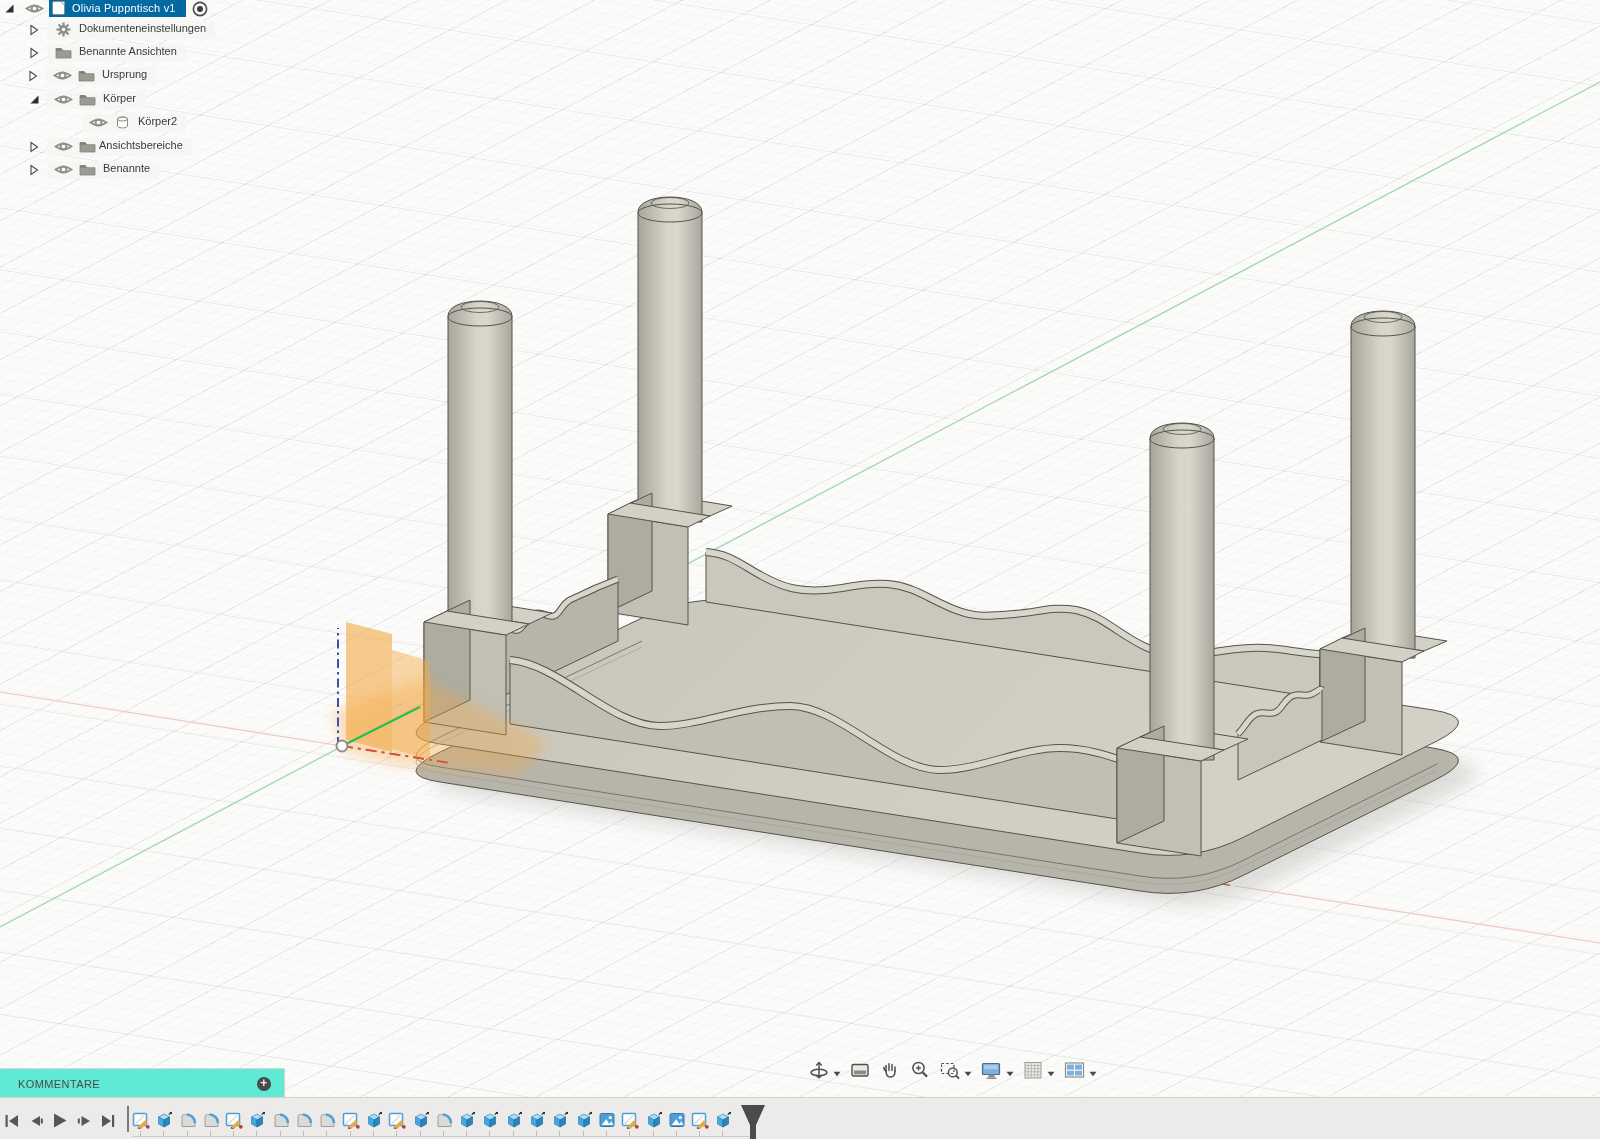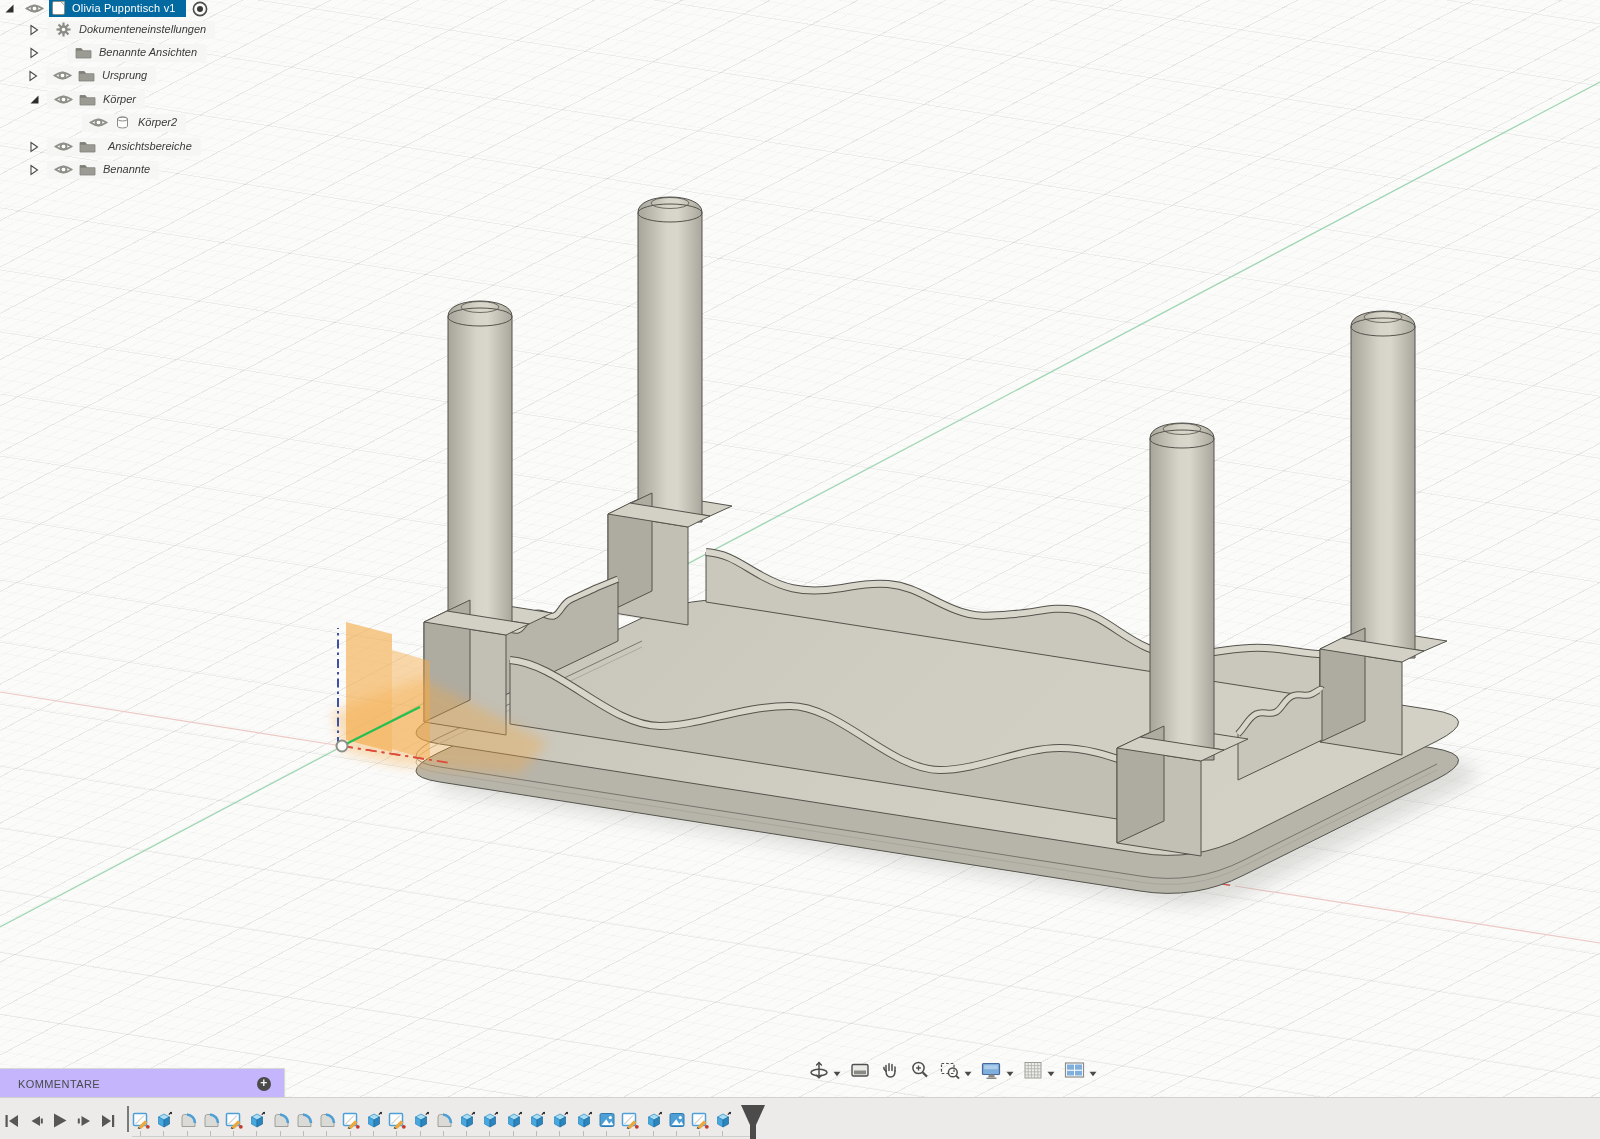--- a/index.html
+++ b/index.html
@@ -11,30 +11,30 @@
       repeating-linear-gradient(8.9deg,  rgba(60,60,55,0.028) 0 1px, transparent 1px 12.3px),
       repeating-linear-gradient(332.2deg,rgba(60,60,55,0.028) 0 1px, transparent 1px 8.2px),
       repeating-linear-gradient(8.9deg,  rgba(60,60,55,0.075) 0 1px, transparent 1px 61.3px),
       repeating-linear-gradient(332.2deg,rgba(60,60,55,0.075) 0 1px, transparent 1px 41px);
   }
   svg.viewport3d{position:absolute;left:0;top:0;}
   
   .browser{position:absolute;left:0;top:0;width:320px;font-size:11px;color:#3a3a3a;}
   .trow{position:absolute;display:flex;align-items:center;height:17px;white-space:nowrap;}
   .trow .slot{display:flex;align-items:center;justify-content:center;}
-  .pill{display:flex;align-items:center;background:rgba(245,245,243,0.95);
-        padding:1px 9px 2px 4px;border-radius:2px;height:15px;font-style:italic;}
+  .pill{display:flex;background:rgba(245,245,243,0.95);
+        padding:1px 9px 2px 4px;border-radius:2px;height:15px;}
   .rootbox{display:flex;align-items:center;background:#0369a1;color:#fff;
            padding:0 10px 1px 2px;height:16px;}
   .rootbox .lbl{margin-left:6px;letter-spacing:.2px;}
   .radiopill{margin-left:5px;background:rgba(248,248,246,.95);border-radius:50%;
              width:18px;height:18px;display:flex;align-items:center;justify-content:center;}
   
   .comments{position:absolute;left:0;top:1068px;width:284px;height:29px;
-    background:#c4b5fd;border:1px solid #d8d8d5;border-left:none;
+    background:#5eead4;border:1px solid #d8d8d5;border-left:none;
     box-shadow:0 1px 2px rgba(0,0,0,.08);display:flex;align-items:center;
     font-size:11px;color:#4a4a4a;letter-spacing:.4px;}
   .comments .label{margin-left:18px;flex:1;}
   .comments .addbtn{margin-right:13px;width:14px;height:14px;border-radius:50%;
     background:#4a4a4a;color:#f2f2f0;font-size:12px;line-height:13px;text-align:center;
     font-weight:bold;cursor:pointer;}
   
   .tstrip{position:absolute;left:0;top:1097px;width:1600px;height:42px;
     background:#ecebe9;border-top:1px solid #d2d1ce;}
   .playback{position:absolute;left:2px;top:13px;display:flex;gap:5px;align-items:center;}
@@ -228,21 +228,21 @@
                   <line x1="7.5" y1="0.5" x2="7.5" y2="14.5"></line>
                   <line x1="12.449747468305832" y1="2.5502525316941673" x2="2.550252531694168" y2="12.449747468305834"></line>
                 </g>
                 <circle cx="7.5" cy="7.5" r="4.2" fill="#8d8d87"></circle>
                 <circle cx="7.5" cy="7.5" r="1.8" fill="#fbfbfa"></circle>
               </svg>
             </span>
             <span style="margin-left:4px">Dokumenteneinstellungen</span>
           </span>
         </div>
-        <div class="trow" style="left: 27px; top: 44px; gap: 20px;">
+        <div class="trow" style="left: 27px; top: 44px;">
           <span class="slot" style="width:14px">
             <svg width="10" height="12">
               <path d="M2,1.5 L8.5,6 L2,10.5 Z" fill="#fcfcfb" stroke="#4a4a4a" stroke-width="1.1"></path>
             </svg>
           </span>
           <span class="pill" style="margin-left:6px">
             <span class="slot" style="width:24px">
               <svg width="17" height="13">
                 <path d="M1,2.5 h5.2 l1.8,2.2 H16 V12 H1 Z" fill="#9b9b93" stroke="#84847d" stroke-width="0.8"></path>
                 <path d="M1,2.5 h5.2 l1.8,2.2 H1 Z" fill="#7f7f78"></path>
@@ -324,21 +324,21 @@
                 <path d="M1.5,6.5 Q9.5,0.8 17.5,6.5 Q9.5,12.2 1.5,6.5 Z" fill="#fdfdfc" stroke="#90908a" stroke-width="1.8"></path>
                 <circle cx="9.5" cy="6.5" r="2.9" fill="none" stroke="#90908a" stroke-width="2"></circle>
               </svg>
             </span>
             <span class="slot" style="width:24px">
               <svg width="17" height="13">
                 <path d="M1,2.5 h5.2 l1.8,2.2 H16 V12 H1 Z" fill="#9b9b93" stroke="#84847d" stroke-width="0.8"></path>
                 <path d="M1,2.5 h5.2 l1.8,2.2 H1 Z" fill="#7f7f78"></path>
               </svg>
             </span>
-            <span style="margin-left:9px">Ansichtsbereiche</span>
+            <span style="margin-left:0">Ansichtsbereiche</span>
           </span>
         </div>
         <div class="trow" style="left: 27px; top: 161px;">
           <span class="slot" style="width:14px">
             <svg width="10" height="12">
               <path d="M2,1.5 L8.5,6 L2,10.5 Z" fill="#fcfcfb" stroke="#4a4a4a" stroke-width="1.1"></path>
             </svg>
           </span>
           <span class="pill" style="margin-left:6px">
             <span class="slot" style="width:24px">

